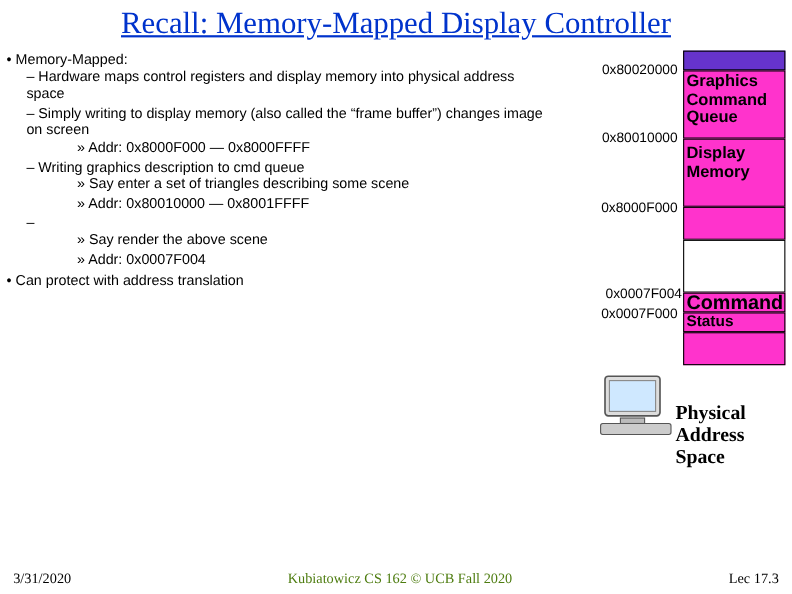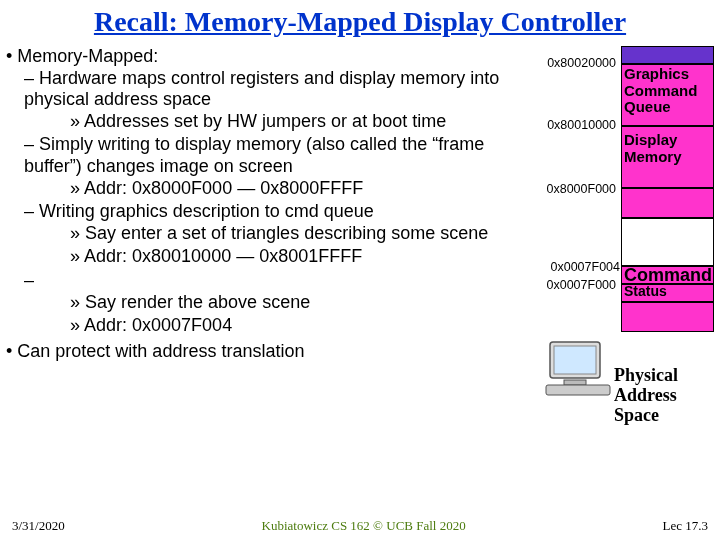--- a/index.html
+++ b/index.html
@@ -12,29 +12,29 @@
     position: relative;
     overflow: hidden;
   }
   .title {
     color: #0033cc;
     font-family: "Times New Roman", Times, serif;
     font-size: 28px;
     text-align: center;
     text-decoration: underline;
     padding-top: 6px;
-    font-weight: bold;
+    font-weight: normal;
   }
   .content {
     display: flex;
     padding: 8px 6px 0 6px;
   }
   .left {
     flex: 1;
-    font-size: 18px;
+    font-size: 13px;
     line-height: 1.2;
   }
   ul { list-style: none; }
   .lvl1 > li { padding-left: 0; margin-bottom: 4px; }
   .lvl1 > li::before { content: "• "; }
   .lvl2 > li { padding-left: 18px; margin-bottom: 2px; }
   .lvl2 > li::before { content: "– "; }
   .lvl3 > li { padding-left: 46px; margin-bottom: 2px; }
   .lvl3 > li::before { content: "» "; }
   .right {
@@ -85,23 +85,20 @@
 <body>
 
 <h1 class="title">Recall: Memory-Mapped Display Controller</h1>
 
 <div class="content">
   <div class="left">
     <ul class="lvl1">
       <li><span>Memory-Mapped:</span>
         <ul class="lvl2">
           <li><span>Hardware maps control registers and display memory into physical address space</span>
-            <ul class="lvl3">
-              <li><span>Addresses set by HW jumpers or at boot time</span></li>
-            </ul>
           </li>
           <li><span>Simply writing to display memory (also called the “frame buffer”) changes image on screen</span>
             <ul class="lvl3">
               <li><span>Addr: 0x8000F000 — 0x8000FFFF</span></li>
             </ul>
           </li>
           <li><span>Writing graphics description to cmd queue</span>
             <ul class="lvl3">
               <li><span>Say enter a set of triangles describing some scene</span></li>
               <li><span>Addr: 0x80010000 — 0x8001FFFF</span></li>

